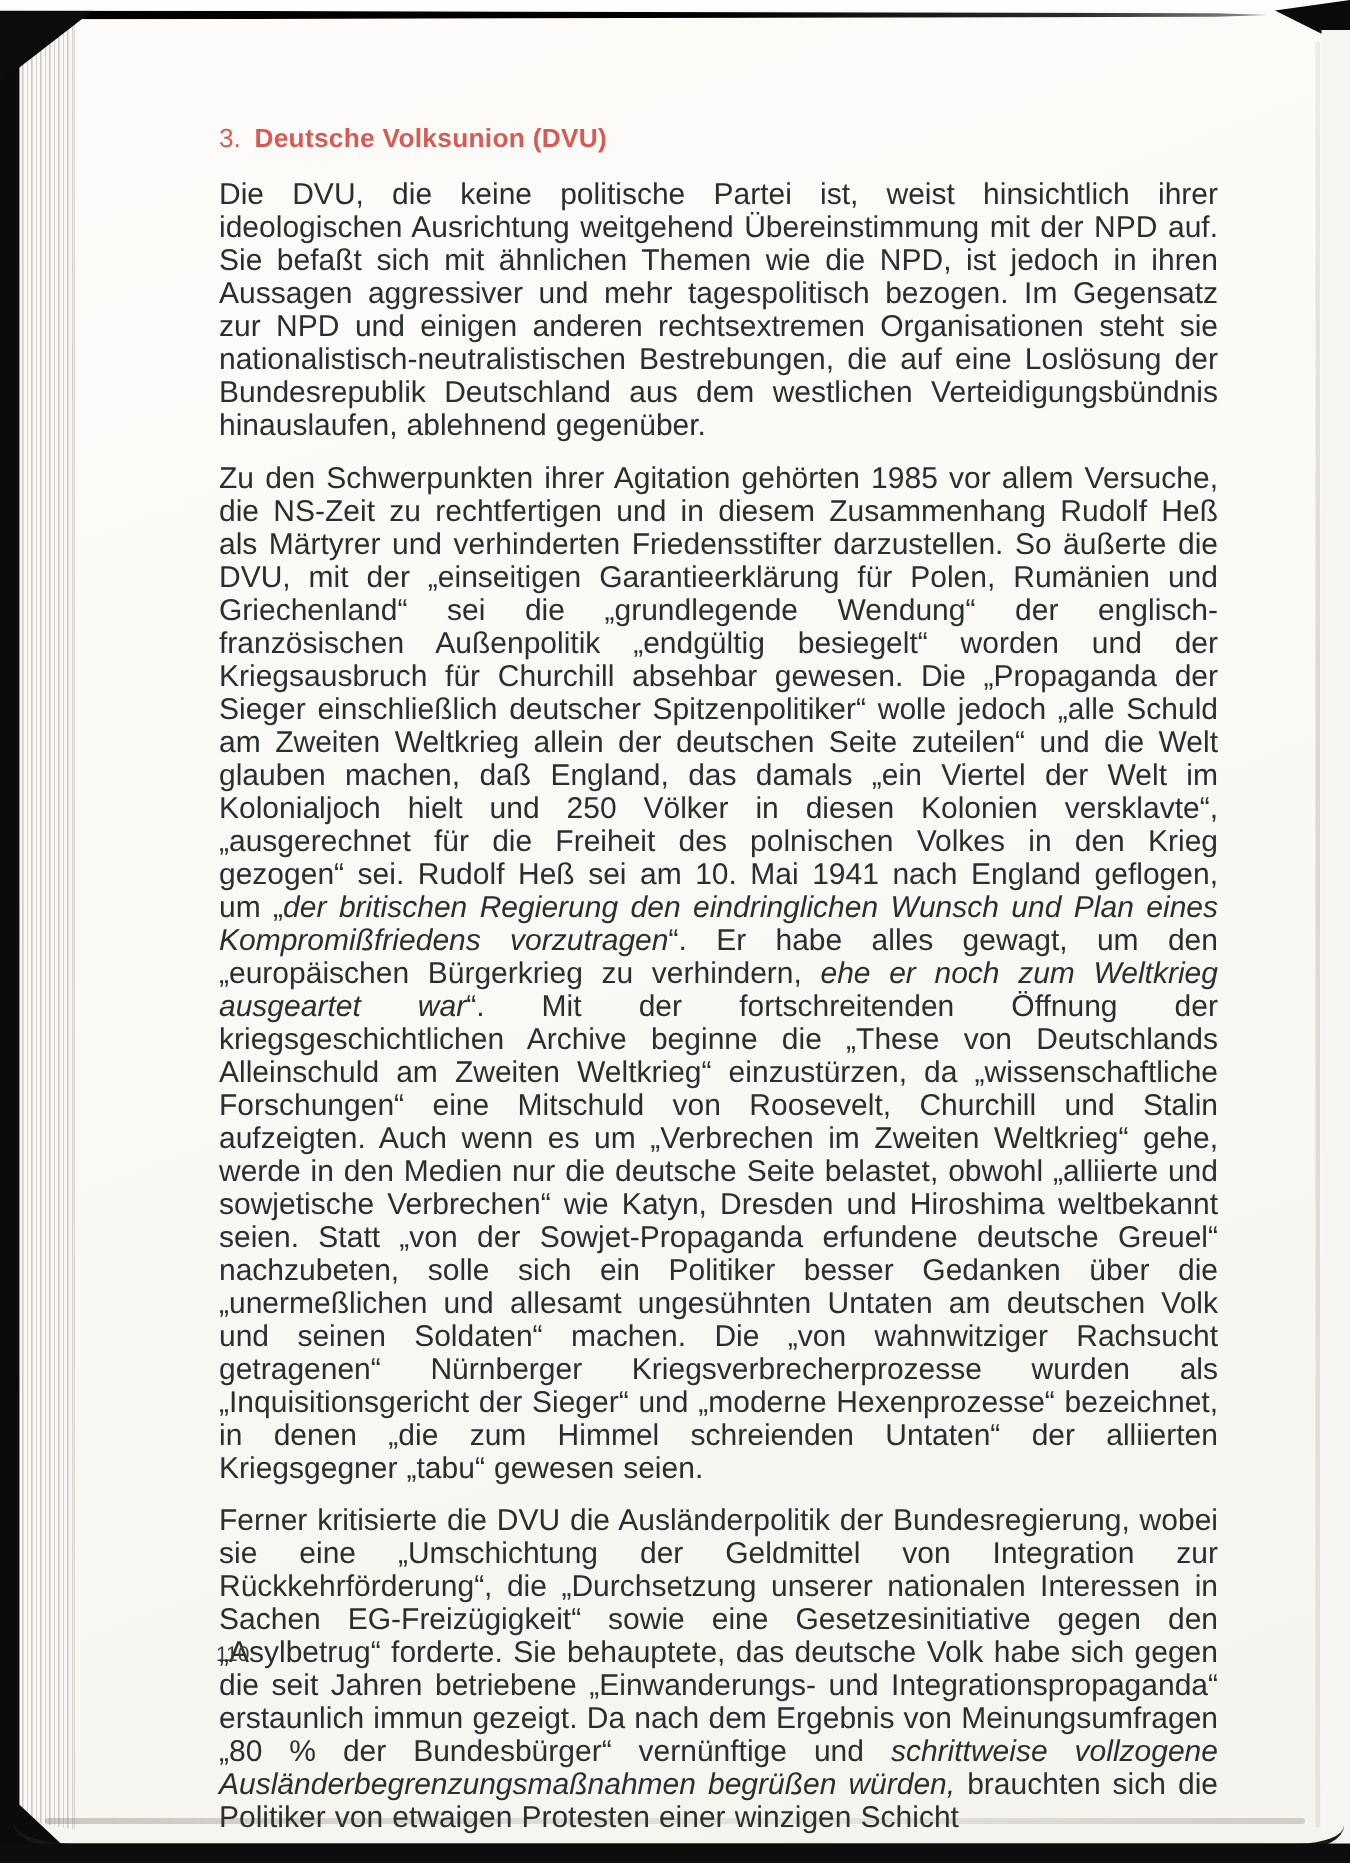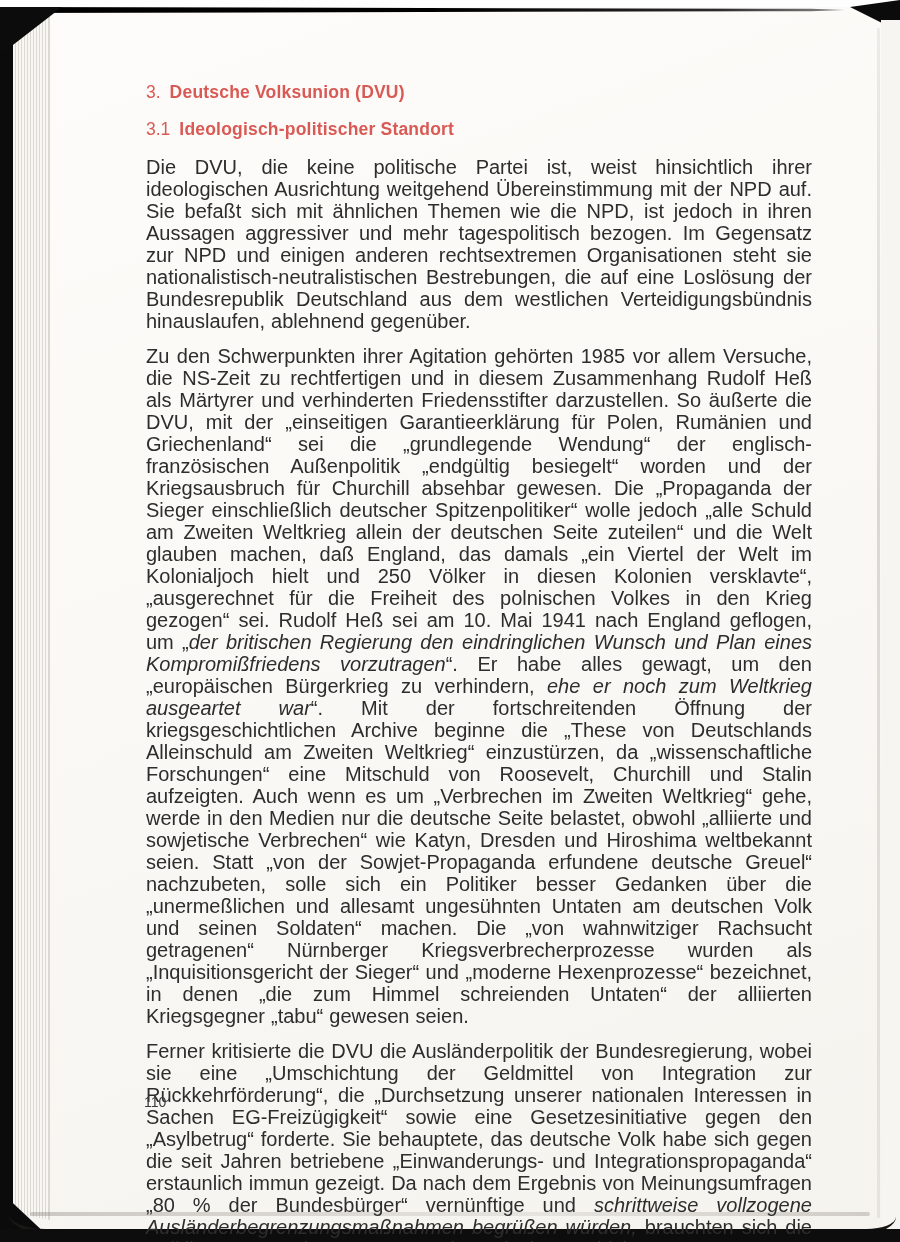--- a/index.html
+++ b/index.html
@@ -95,23 +95,20 @@
   <div class="right-line"></div>
   <div class="shadow-bottom"></div>
   <div class="corner-bl"></div>
   <div class="page-bottom-curve"></div>
   <div class="bottom-band"></div>
 
   <div class="content">
     <h2 class="heading" id="h1" style="color: rgb(217, 90, 85);">
       <span class="hnum">3.</span><span class="htxt">Deutsche Volksunion (DVU)</span>
     </h2>
-    <h3 class="heading" id="h2" style="color: rgb(217, 90, 85);">
-      <span class="hnum">3.1</span><span class="htxt">Ideologisch-politischer Standort</span>
-    </h3>
     <div id="paragraphs">
         <p class="para"><span>Die DVU, die keine politische Partei ist, weist hinsichtlich ihrer ideologischen Ausrichtung weitgehend Übereinstimmung mit der NPD auf. Sie befaßt sich mit ähnlichen Themen wie die NPD, ist jedoch in ihren Aussagen aggressiver und mehr tagespolitisch bezogen. Im Gegensatz zur NPD und einigen anderen rechtsextremen Organisationen steht sie nationalistisch-neutralistischen Bestrebungen, die auf eine Loslösung der Bundesrepublik Deutschland aus dem westlichen Verteidigungsbündnis hinauslaufen, ablehnend gegenüber.</span></p>
         <p class="para"><span>Zu den Schwerpunkten ihrer Agitation gehörten 1985 vor allem Versuche, die NS-Zeit zu rechtfertigen und in diesem Zusammenhang Rudolf Heß als Märtyrer und verhinderten Friedensstifter darzustellen. So äußerte die DVU, mit der „einseitigen Garantieerklärung für Polen, Rumänien und Griechenland“ sei die „grundlegende Wendung“ der englisch-französischen Außenpolitik „endgültig besiegelt“ worden und der Kriegsausbruch für Churchill absehbar gewesen. Die „Propaganda der Sieger einschließlich deutscher Spitzenpolitiker“ wolle jedoch „alle Schuld am Zweiten Weltkrieg allein der deutschen Seite zuteilen“ und die Welt glauben machen, daß England, das damals „ein Viertel der Welt im Kolonialjoch hielt und 250 Völker in diesen Kolonien versklavte“, „ausgerechnet für die Freiheit des polnischen Volkes in den Krieg gezogen“ sei. Rudolf Heß sei am 10. Mai 1941 nach England geflogen, um „</span><i>der britischen Regierung den eindringlichen Wunsch und Plan eines Kompromißfriedens vorzutragen</i><span>“. Er habe alles gewagt, um den „europäischen Bürgerkrieg zu verhindern, </span><i>ehe er noch zum Weltkrieg ausgeartet war</i><span>“. Mit der fortschreitenden Öffnung der kriegsgeschichtlichen Archive beginne die „These von Deutschlands Alleinschuld am Zweiten Weltkrieg“ einzustürzen, da „wissenschaftliche Forschungen“ eine Mitschuld von Roosevelt, Churchill und Stalin aufzeigten. Auch wenn es um „Verbrechen im Zweiten Weltkrieg“ gehe, werde in den Medien nur die deutsche Seite belastet, obwohl „alliierte und sowjetische Verbrechen“ wie Katyn, Dresden und Hiroshima weltbekannt seien. Statt „von der Sowjet-Propaganda erfundene deutsche Greuel“ nachzubeten, solle sich ein Politiker besser Gedanken über die „unermeßlichen und allesamt ungesühnten Untaten am deutschen Volk und seinen Soldaten“ machen. Die „von wahnwitziger Rachsucht getragenen“ Nürnberger Kriegsverbrecherprozesse wurden als „Inquisitionsgericht der Sieger“ und „moderne Hexenprozesse“ bezeichnet, in denen „die zum Himmel schreienden Untaten“ der alliierten Kriegsgegner „tabu“ gewesen seien.</span></p>
         <p class="para"><span>Ferner kritisierte die DVU die Ausländerpolitik der Bundesregierung, wobei sie eine „Umschichtung der Geldmittel von Integration zur Rückkehrförderung“, die „Durchsetzung unserer nationalen Interessen in Sachen EG-Freizügigkeit“ sowie eine Gesetzesinitiative gegen den „Asylbetrug“ forderte. Sie behauptete, das deutsche Volk habe sich gegen die seit Jahren betriebene „Einwanderungs- und Integrationspropaganda“ erstaunlich immun gezeigt. Da nach dem Ergebnis von Meinungsumfragen „80 % der Bundesbürger“ vernünftige und </span><i>schrittweise vollzogene Ausländerbegrenzungsmaßnahmen begrüßen würden,</i><span> brauchten sich die Politiker von etwaigen Protesten einer winzigen Schicht</span></p>
       </div>
   </div>
 
   <div class="pagenum">110</div>
 </div>
 

